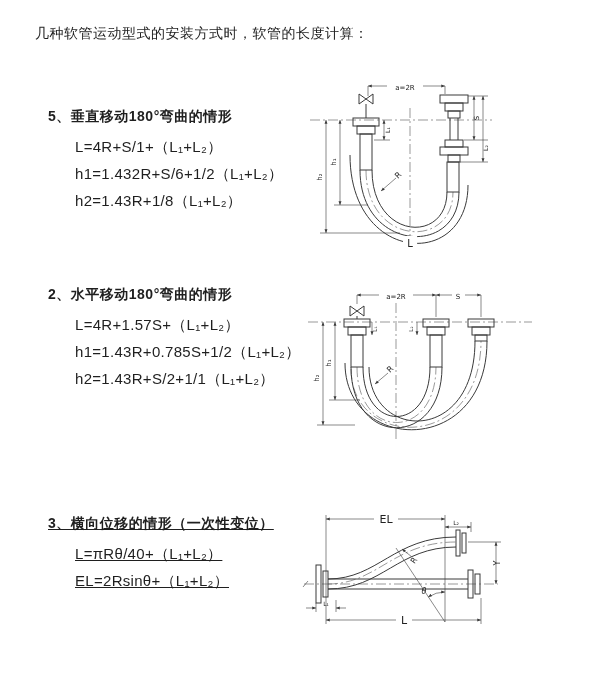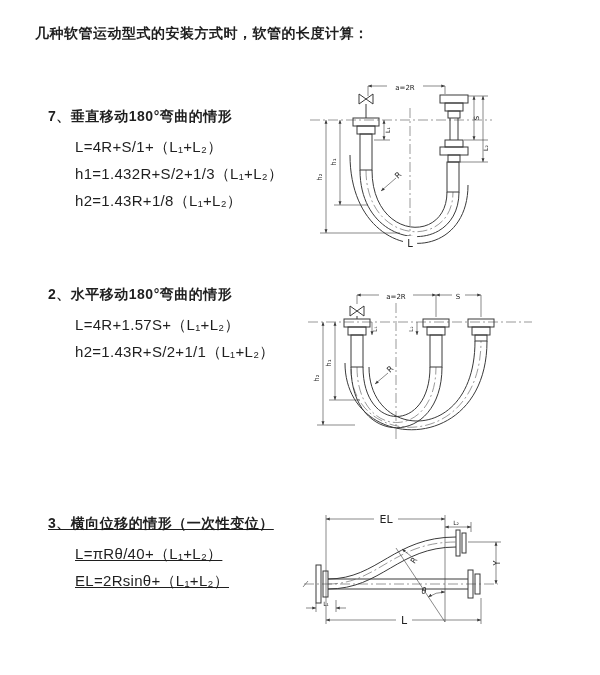--- a/index.html
+++ b/index.html
@@ -1,46 +1,47 @@
 <!DOCTYPE html>
 <html><head>
 <meta charset="utf-8">
 <style>
   html,body{margin:0;padding:0;}
   body{width:600px;height:675px;background:#ffffff;position:relative;overflow:hidden;
        font-family:"Liberation Sans","DejaVu Sans",sans-serif;color:#1f1f1f;}
-  .title{position:absolute;left:35px;top:25px;font-size:14px;font-weight:bold;letter-spacing:.5px;}
+  .title{position:absolute;left:35px;top:25px;font-size:14px;font-weight:normal;letter-spacing:.5px;}
   .sec{position:absolute;left:48px;}
   .sec .hd{font-size:14px;font-weight:bold;letter-spacing:.5px;margin:0 0 7px 0;}
   .sec .fm{font-size:15px;line-height:27px;letter-spacing:.3px;padding-left:27px;white-space:nowrap;}
   #sec1{top:108px;} #sec2{top:286px;} #sec3{top:515px;text-decoration:underline;}
   .dia{position:absolute;}
   #dia1{left:300px;top:72px;} #dia2{left:300px;top:283px;} #dia3{left:298px;top:500px;}
   svg{display:block;}
   svg text{font-family:"DejaVu Sans",sans-serif;fill:#222;}
   .ln{stroke:#3a3a3a;fill:none;stroke-width:1;}
   .thin{stroke:#3a3a3a;fill:none;stroke-width:.6;}
   .cl{stroke:#555;fill:none;stroke-width:.6;stroke-dasharray:10 3 2 3;}
   .bg{fill:#fff;stroke:none;}
 </style>
 </head>
 <body>
 
 <div class="title">几种软管运动型式的安装方式时，软管的长度计算：</div>
 
 <div class="sec" id="sec1">
-  <div class="hd">7、垂直移动180°弯曲的情形</div>
+  <div class="hd">5、垂直移动180°弯曲的情形</div>
   <div class="fm">L=4R+S/1+（L₁+L₂）</div>
-  <div class="fm">h1=1.432R+S/2+1/3（L₁+L₂）</div>
+  <div class="fm">h1=1.432R+S/6+1/2（L₁+L₂）</div>
   <div class="fm">h2=1.43R+1/8（L₁+L₂）</div>
 </div>
 
 <div class="sec" id="sec2">
   <div class="hd">2、水平移动180°弯曲的情形</div>
   <div class="fm">L=4R+1.57S+（L₁+L₂）</div>
+  <div class="fm">h1=1.43R+0.785S+1/2（L₁+L₂）</div>
   <div class="fm">h2=1.43R+S/2+1/1（L₁+L₂）</div>
 </div>
 
 <div class="sec" id="sec3">
   <div class="hd">3、横向位移的情形（一次性变位）</div>
   <div class="fm">L=πRθ/40+（L₁+L₂）</div>
   <div class="fm">EL=2Rsinθ+（L₁+L₂）</div>
 </div>
 
 <svg id="dia1" class="dia" width="295" height="185" viewBox="0 0 295 185">

